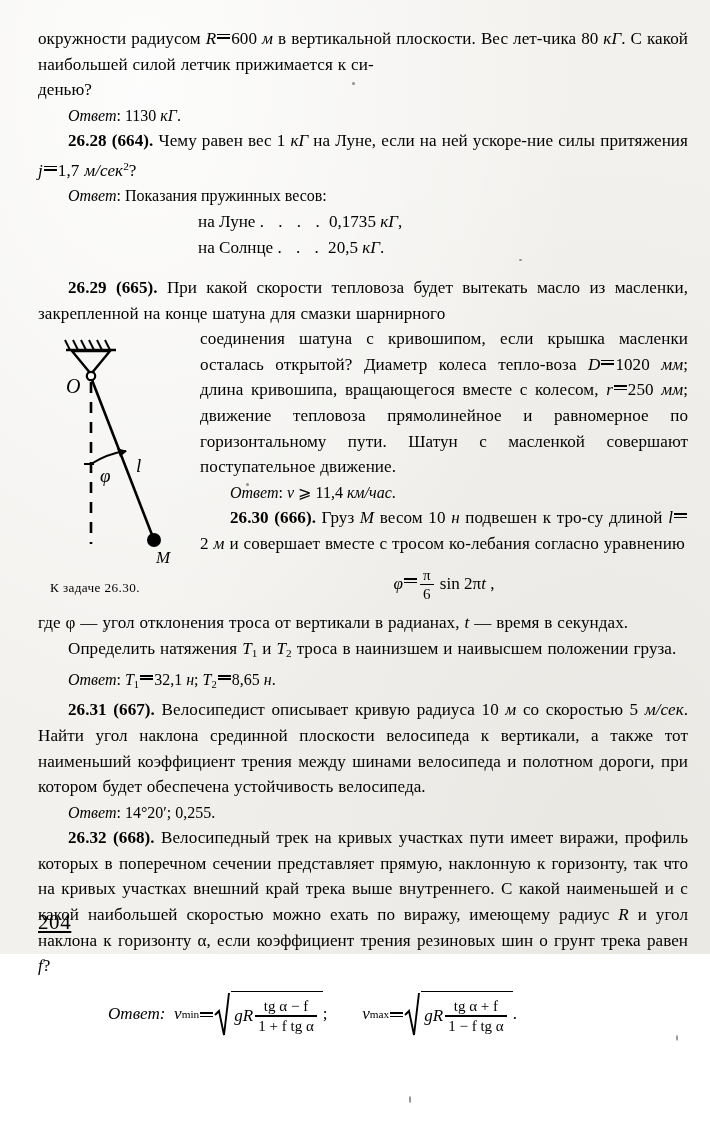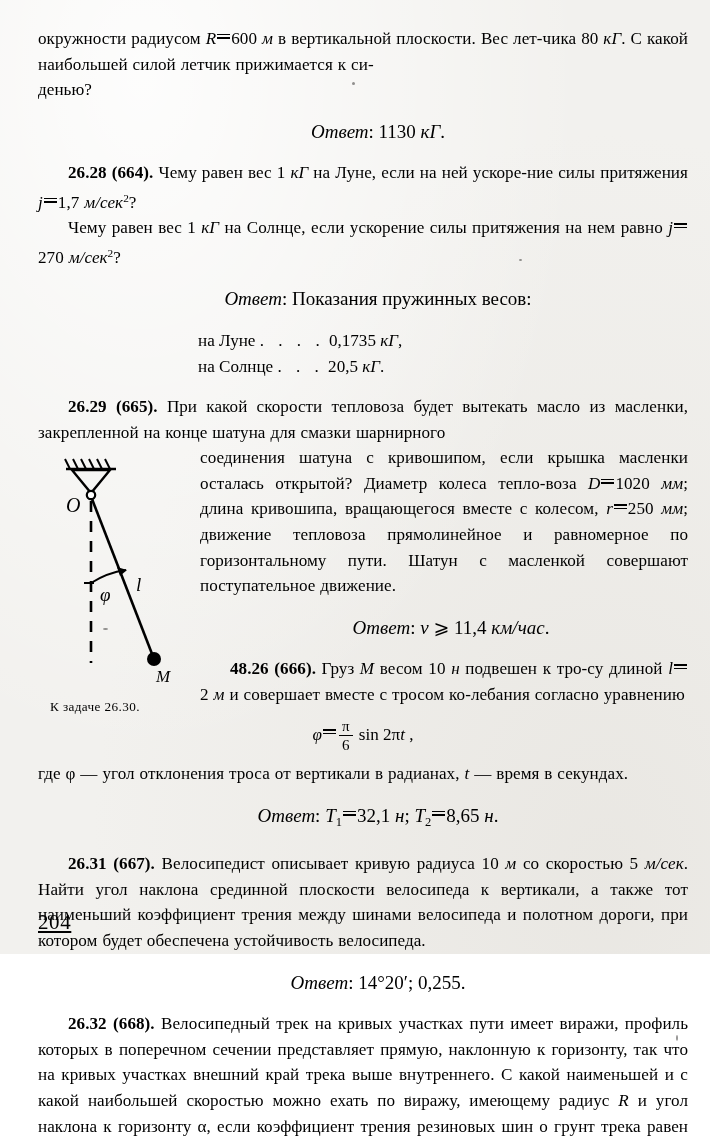--- a/index.html
+++ b/index.html
@@ -68,21 +68,21 @@
   .eq::before, .eq::after {
     content: "";
     position: absolute;
     left: 1px; right: 1px;
     height: 1.6px;
     background: #000;
   }
   .eq::before { top: 0.40em; }
   .eq::after  { top: 0.60em; }
 
-  .ansline { margin: 16px; font-size: 19px; line-height: 25.6px; text-indent: 30px; text-align: center; }
+  .ansline { margin: 0; font-size: 16px; line-height: 25.6px; text-indent: 30px; }
 
   
   .centerline {
     margin: 0;
     font-size: 17.1px;
     line-height: 26px;
     padding-left: 160px;
   }
   .dots { letter-spacing: 5px; }
 
@@ -175,21 +175,20 @@
 
   <div id="content">
 
     <p class="body noindent"><span>окружности радиусом </span><span class="var">R</span><span class="eq"></span><span>600</span> <span class="it">м</span><span> в вертикальной плоскости. Вес лет-</span><span>чика 80 </span><span class="it">кГ</span><span>. С какой наибольшей силой летчик прижимается к си-</span></p>
     <p class="body noindent"><span>денью?</span></p>
 
     <p class="ansline"><span class="ans">Ответ</span>: <span>1130 </span><span class="it">кГ</span><span>.</span></p>
 
     <p class="body indent"><span class="num">26.28 (664).</span> <span>Чему равен вес 1 </span><span class="it">кГ</span><span> на Луне, если на ней ускоре-ние силы притяжения </span><span class="var">j</span><span class="eq"></span><span>1,7</span> <span class="it">м/сек</span><span class="sup">2</span><span>?</span></p>
 
-    <p class="body indent"><span>Чему равен вес 1 </span><span class="it">кГ</span><span> на Солнце, если ускорение силы притяжения на нем равно </span><span class="var">j</span><span class="eq"></span><span>270</span> <span class="it">м/сек</span><span class="sup">2</span><span>?</span></p>
 
     <p class="ansline"><span class="ans">Ответ</span><span>: Показания пружинных весов:</span></p>
 
     <p class="centerline"><span>на Луне</span> <span class="dots">. . . .</span> <span>0,1735 </span><span class="it">кГ</span><span>,</span></p>
     <p class="centerline"><span>на Солнце</span> <span class="dots">. . .</span> <span>20,5 </span><span class="it">кГ</span><span>.</span></p>
 
     <div style="height:14px"></div>
 
     <p class="body indent"><span class="num">26.29 (665).</span> <span>При какой скорости тепловоза будет вытекать масло из масленки, закрепленной на конце шатуна для смазки шарнирного</span></p>
 
@@ -231,30 +230,31 @@
             <text x="112" y="233" font-family="Liberation Serif, serif" font-style="italic" font-size="17" fill="#000">M</text>
           </svg>
         </figure>
         <div class="figcaption">К задаче 26.30.</div>
       </div>
 
       <p class="body noindent"><span>соединения шатуна с кривошипом, если крышка масленки осталась открытой? Диаметр колеса тепло-воза </span><span class="var">D</span><span class="eq"></span><span>1020</span> <span class="it">мм</span><span>; длина кривошипа, вращающегося вместе с колесом, </span><span class="var">r</span><span class="eq"></span><span>250</span> <span class="it">мм</span><span>; движение тепловоза прямолинейное и равномерное по горизонтальному пути. Шатун с масленкой совершают поступательное движение.</span></p>
 
       <p class="ansline"><span class="ans">Ответ</span>: <span class="var">v</span> <span>⩾</span> <span>11,4</span> <span class="it">км/час</span><span>.</span></p>
 
-      <p class="body indent"><span class="num">48.26 (666).</span> <span>Груз </span><span class="var">M</span><span> весом 10 </span><span class="it">н</span><span> подвешен к тро-су длиной </span><span class="var">l</span><span class="eq"></span><span>2</span> <span class="it">м</span><span> и совершает вместе с тросом ко-лебания согласно уравнению</span></p>
+      <p class="body indent"><span class="num">26.30 (666).</span> <span>Груз </span><span class="var">M</span><span> весом 10 </span><span class="it">н</span><span> подвешен к тро-су длиной </span><span class="var">l</span><span class="eq"></span><span>2</span> <span class="it">м</span><span> и совершает вместе с тросом ко-лебания согласно уравнению</span></p>
 
       <div class="displaymath">
         <span class="var">φ</span><span class="eq"></span><span class="frac"><span class="top">π</span><span class="bar"></span><span class="bot">6</span></span> <span>sin 2π</span><span class="var">t</span> <span>,</span>
       </div>
       <div class="clear"></div>
     </div>
 
     <p class="body noindent"><span>где φ — угол отклонения троса от вертикали в радианах, </span><span class="var">t</span><span> — время в секундах.</span></p>
 
+    <p class="body indent"><span>Определить натяжения </span><span class="var">T</span><span class="sub">1</span><span> и </span><span class="var">T</span><span class="sub">2</span><span> троса в наинизшем и наивысшем положении груза.</span></p>
 
     <p class="ansline"><span class="ans">Ответ</span>: <span class="var">T</span><span class="sub">1</span><span class="eq"></span><span>32,1</span> <span class="it">н</span><span>;</span> <span class="var">T</span><span class="sub">2</span><span class="eq"></span><span>8,65</span> <span class="it">н</span><span>.</span></p>
 
     <p class="body indent"><span class="num">26.31 (667).</span> <span>Велосипедист описывает кривую радиуса 10 </span><span class="it">м</span><span> со скоростью 5 </span><span class="it">м/сек</span><span>. Найти угол наклона срединной плоскости велосипеда к вертикали, а также тот наименьший коэффициент трения между шинами велосипеда и полотном дороги, при котором будет обеспечена устойчивость велосипеда.</span></p>
 
     <p class="ansline"><span class="ans">Ответ</span><span>: 14°20′; 0,255.</span></p>
 
     <p class="body indent"><span class="num">26.32 (668).</span> <span>Велосипедный трек на кривых участках пути имеет виражи, профиль которых в поперечном сечении представляет прямую, наклонную к горизонту, так что на кривых участках внешний край трека выше внутреннего. С какой наименьшей и с какой наибольшей скоростью можно ехать по виражу, имеющему радиус </span><span class="var">R</span><span> и угол наклона к горизонту α, если коэффициент трения резиновых шин о грунт трека равен </span><span class="var">f</span><span>?</span></p>
 
     <div class="finalmath">

